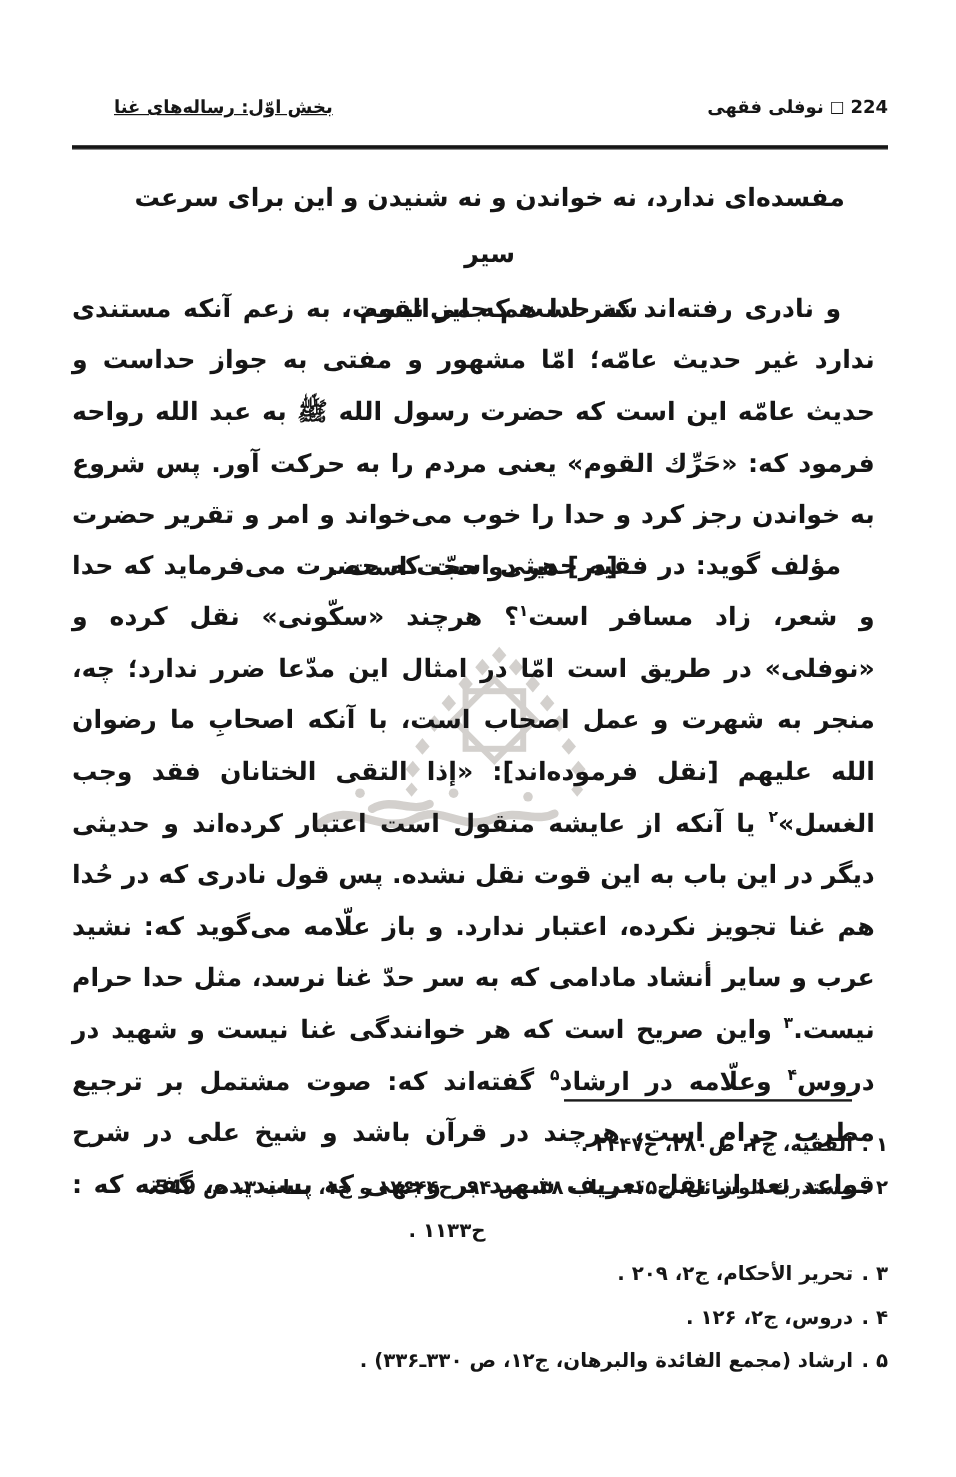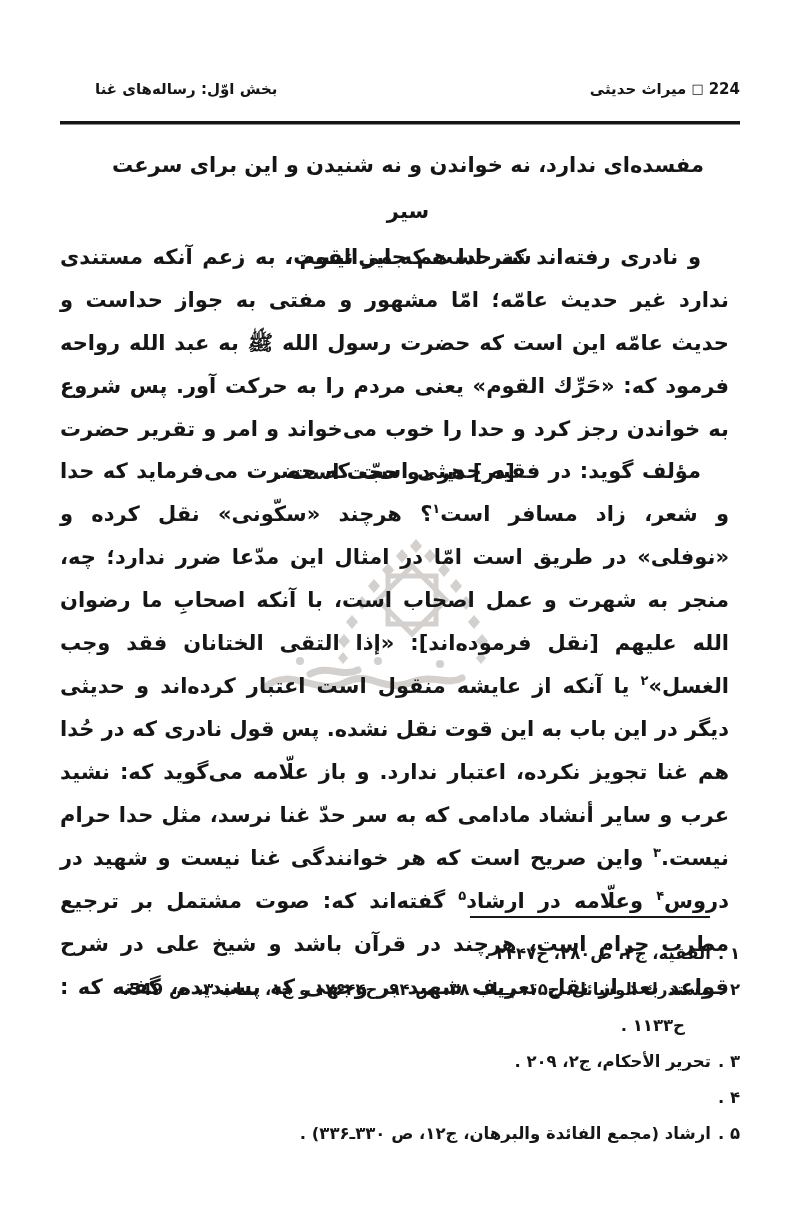--- a/index.html
+++ b/index.html
@@ -15,21 +15,21 @@
   .watermark{position:absolute;left:250px;top:536px;z-index:1;opacity:.5;}
 
   
   .header{
     position:absolute;top:80px;left:0;right:0;
     display:flex;justify-content:space-between;align-items:baseline;
     direction:rtl;
     font-size:15px;font-weight:700;
   }
   .header-right{display:flex;align-items:baseline;gap:5px;direction:rtl;}
-  .header-left{padding-left:35px;}
+  .header-left{padding-left:35px;text-decoration:underline;}
   .header-box{font-size:13px;position:relative;top:-1px;}
   .header-rule{
     position:absolute;top:121px;left:0;right:0;height:3px;
     background:#151515;border-bottom:1px solid #8a8a8a;
   }
 
   
   .quote{
     position:absolute;top:142px;left:38px;right:22px;
     direction:rtl;text-align:center;
@@ -50,21 +50,21 @@
     background:#1a1a1a;
   }
   .footnotes{
     position:absolute;top:936px;left:0;right:0;
     direction:rtl;
     font-size:16.5px;font-weight:700;line-height:36px;
   }
   .fn-row{display:flex;direction:rtl;gap:7px;align-items:baseline;}
   .fn-num{white-space:nowrap;}
   .fn-text{text-align:right;}
-  .fn-cont{padding-right:55px;}
+  .fn-cont{padding-right:55px;text-align:center;}
 </style>
 </head>
 <body>
 
 <div class="page">
 
   <div class="watermark">
     <svg width="270" height="180" viewBox="0 0 270 180">
       <g fill="#a8a39c">
 
@@ -101,21 +101,21 @@
       </g>
     </svg>
   </div>
 
   <div class="content">
 
     <div class="header">
       <div class="header-right">
         <span>224</span>
         <span class="header-box">□</span>
-        <span>میراث حدیثی</span>
+        <span>نوفلی فقهی</span>
       </div>
       <div class="header-left">بخش اوّل: رساله‌های غنا</div>
     </div>
     <div class="header-rule"></div>
 
     <div class="quote">
       <div>مفسده‌ای ندارد، نه خواندن و نه شنیدن و این برای سرعت سیر</div>
       <div>شتر است که می‌القوم .</div>
     </div>
 
@@ -136,20 +136,21 @@
           <span class="fn-text">مستدرك الوسائل، ج۱۵، بــاب ۳۸، ص ۹۴، ح۱۷۶۴۴ و ج۱، بــاب ۳، ص 549،</span>
         </div>
         <div class="fn-cont">ح۱۱۳۳ .</div>
       </div>
       <div class="fn-row">
         <span class="fn-num">۳ .</span>
         <span class="fn-text">تحریر الأحکام، ج۲، ۲۰۹ .</span>
       </div>
       <div class="fn-row">
         <span class="fn-num">۴ .</span>
+        <span class="fn-text">دروس، ج۲، ۱۲۶ .</span>
       </div>
       <div class="fn-row">
         <span class="fn-num">۵ .</span>
         <span class="fn-text">ارشاد (مجمع الفائدة والبرهان، ج۱۲، ص ۳۳۰ـ۳۳۶) .</span>
       </div>
     </div>
 
   </div>
 </div>
 

